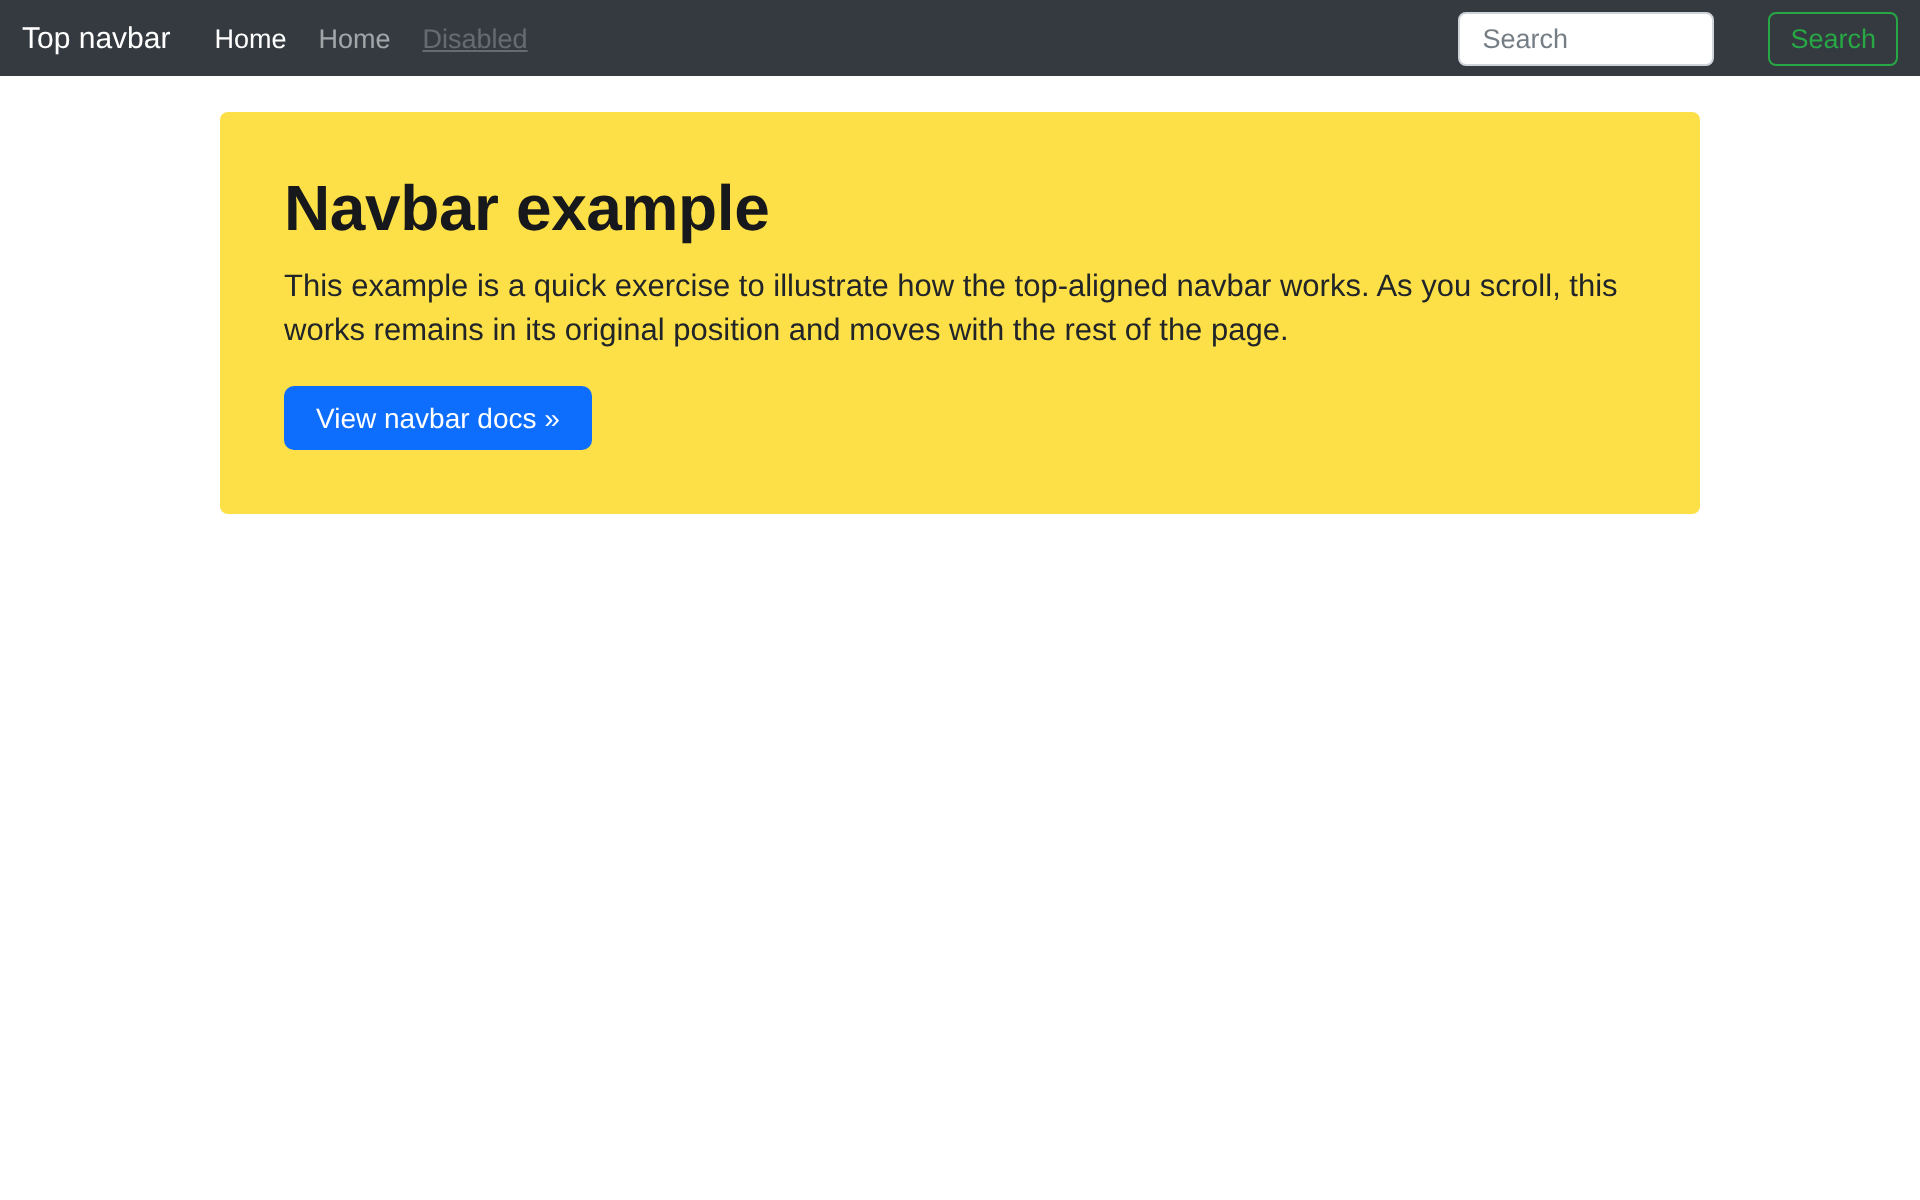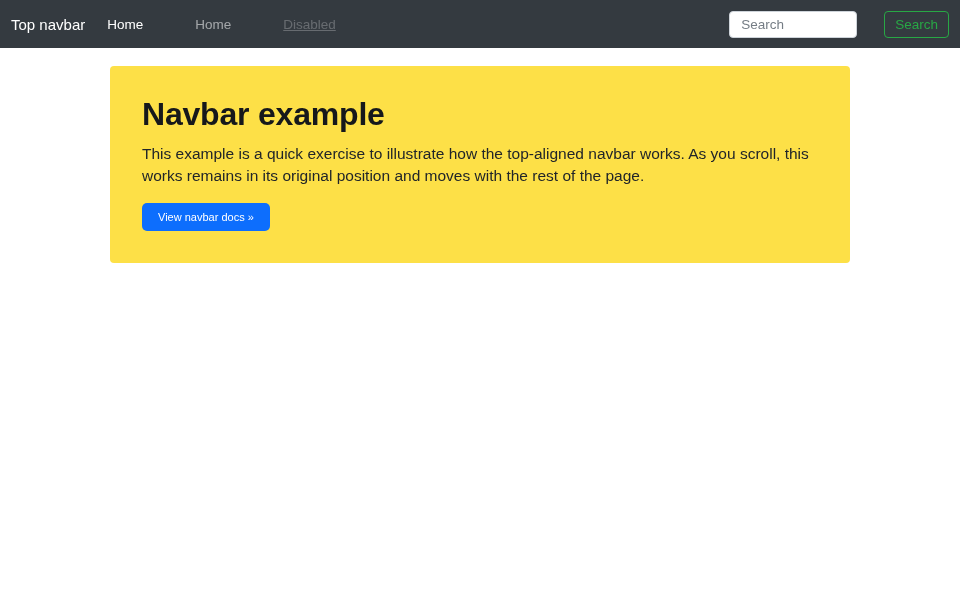--- a/index.html
+++ b/index.html
@@ -9,37 +9,36 @@
     background: #ffffff;
     font-family: "Liberation Sans", "DejaVu Sans", sans-serif;
     color: #212529;
     overflow: hidden;
   }
 
   
   .navbar {
     display: flex;
     align-items: center;
-    height: 48px;
+    height: 38px;
     background: #343a40;
     padding: 0 11px;
   }
   .navbar-brand {
     color: #ffffff;
     font-size: 15px;
     text-decoration: none;
     margin-right: 14px;
     white-space: nowrap;
     cursor: pointer;
   }
   .navbar-nav {
     display: flex;
     list-style: none;
     align-items: center;
-    gap: 36px;
   }
   .nav-link {
     display: block;
     font-size: 13.5px;
     padding: 6px 8px;
     text-decoration: none;
     color: rgba(255,255,255,.55);
     cursor: pointer;
   }
   .nav-link.active { color: #ffffff; }
@@ -98,21 +97,21 @@
     font-size: 15.5px;
     line-height: 1.45;
     color: #212529;
     margin-bottom: 15px;
     max-width: 676px;
   }
   .btn-primary {
     display: inline-block;
     background: #0d6efd;
     color: #ffffff;
-    font-size: 11px;
+    font-size: 14px;
     font-family: inherit;
     padding: 8px 16px;
     border: none;
     border-radius: 5px;
     text-decoration: none;
     cursor: pointer;
   }
 </style>
 </head>
 <body>

